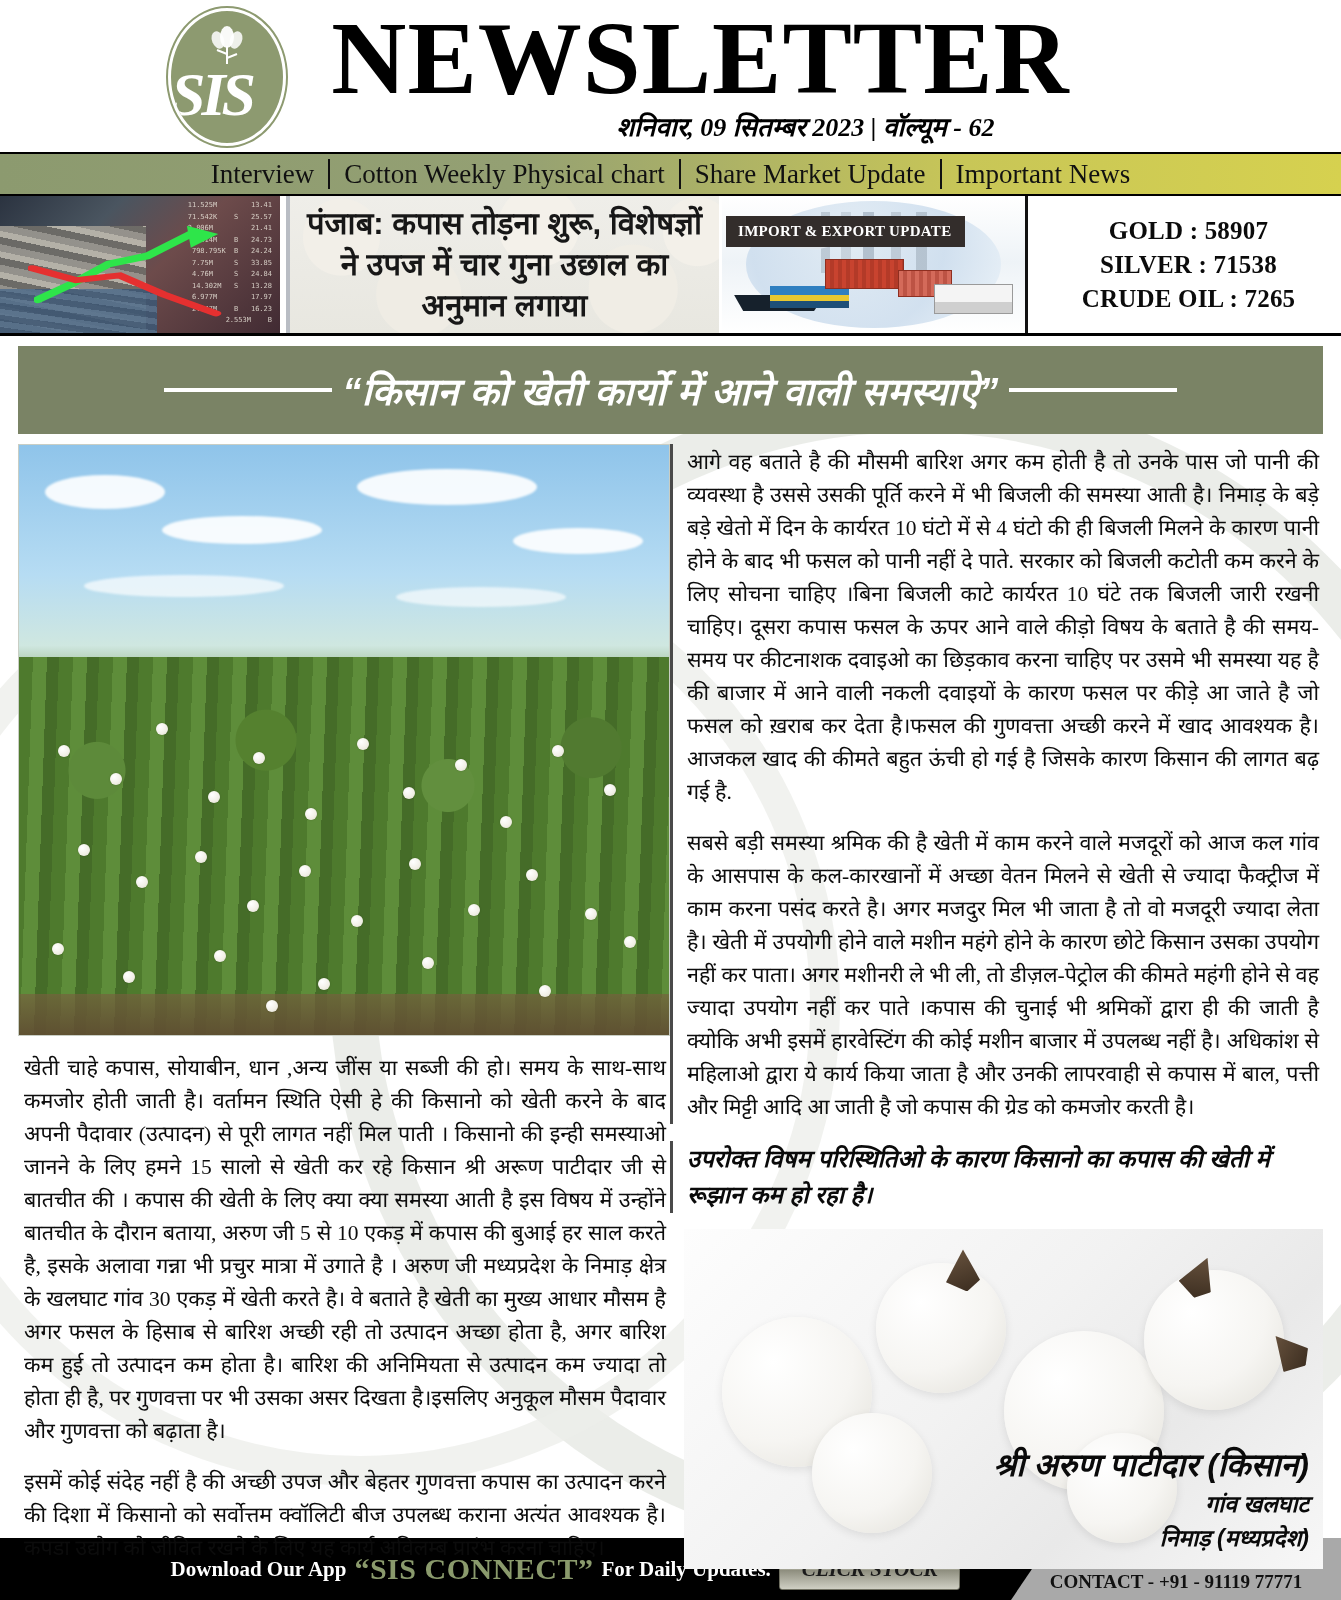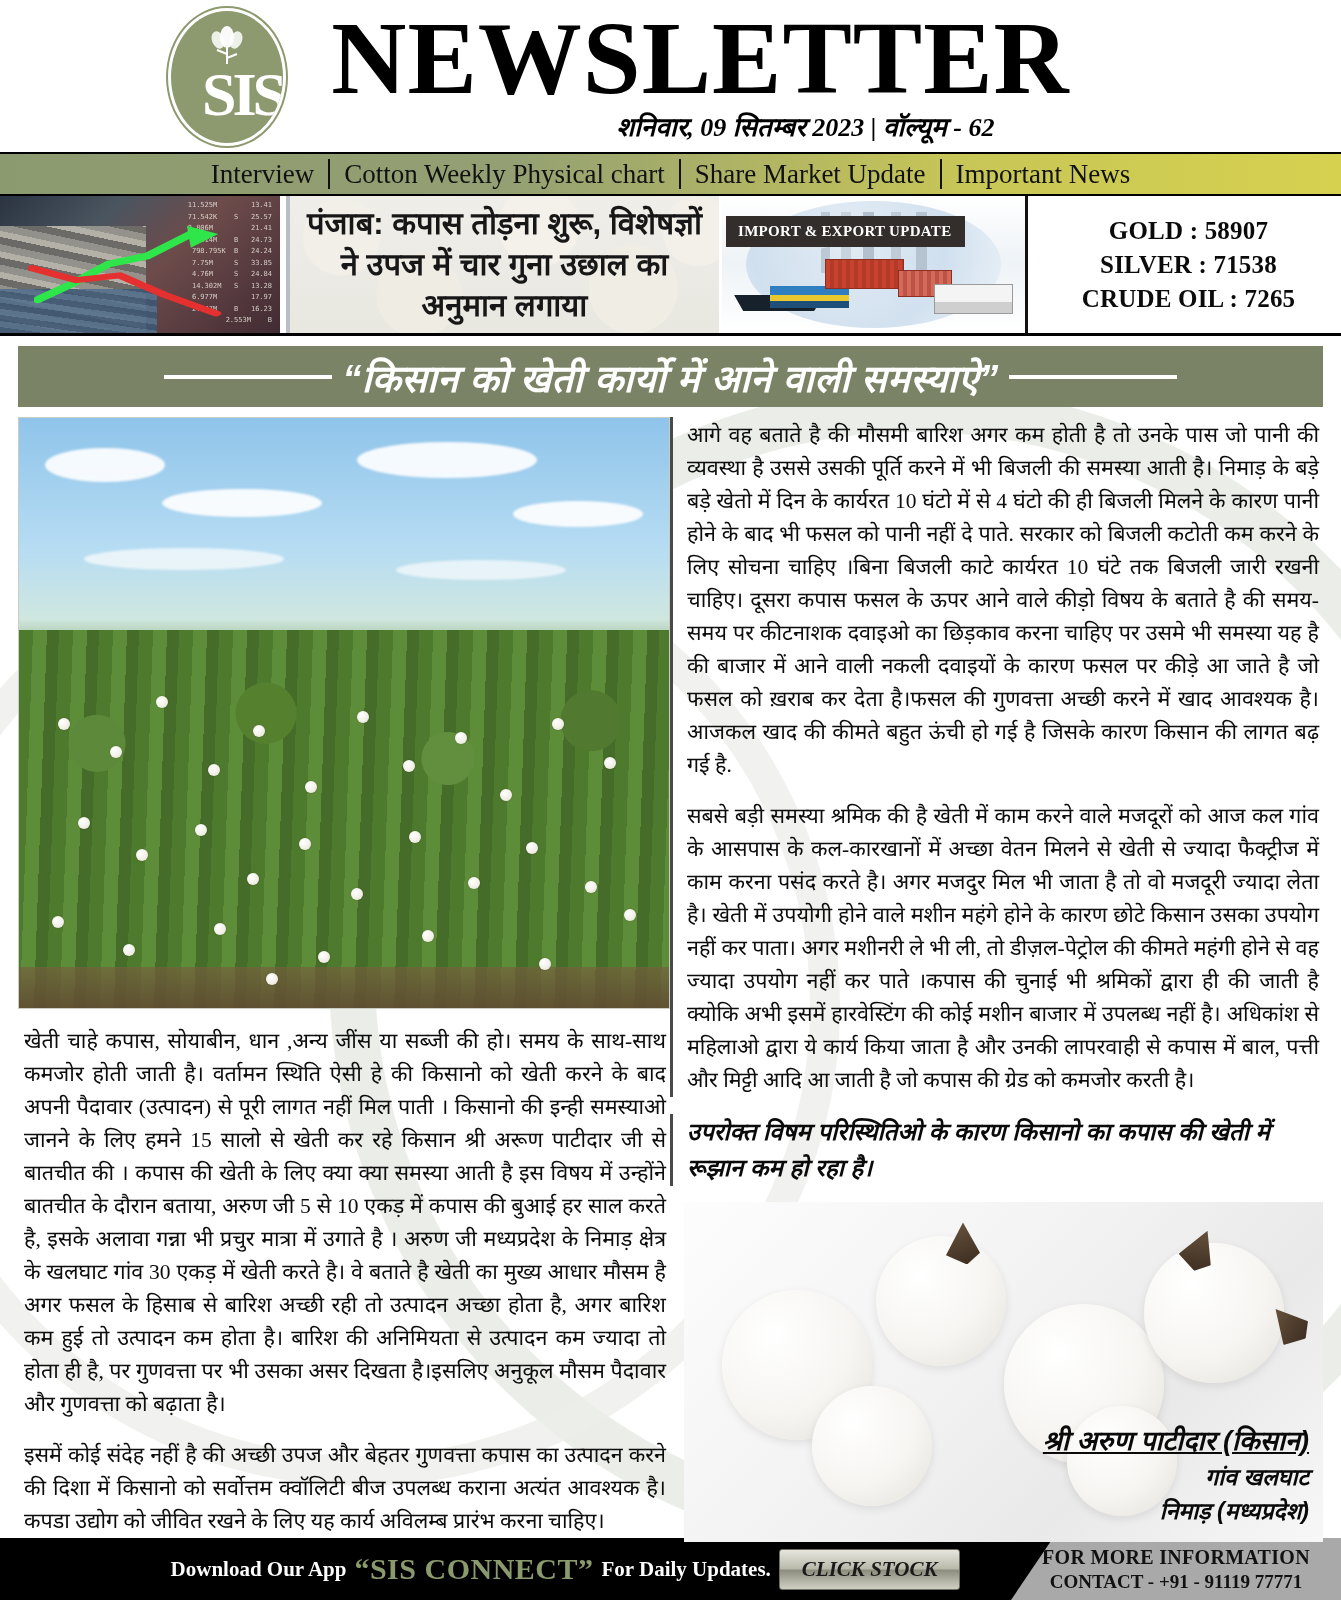--- a/index.html
+++ b/index.html
@@ -30,24 +30,24 @@
     border: 3px solid #ffffff;
     outline: 2px solid #8d9a70;
     position: relative;
     overflow: hidden;
   }
   .logo-oval .boll {
     position: absolute; left: 50%; top: 13px; transform: translateX(-50%);
   }
   .logo-oval .sis {
     position: absolute; left: 0; right: 0; top: 52px;
-    text-align: right;
+    text-align: left;
     font-family: "Liberation Serif", serif;
     font-size: 62px; line-height: 62px;
-    color: #ffffff; font-weight: 700;
+    color: #ffffff; font-style: italic; font-weight: 700;
     letter-spacing: -4px;
   }
   .title-block { text-align: center; padding-top: 4px; width: 100%; }
   .nl-title {
     font-family: "Liberation Serif", "DejaVu Serif", serif;
     font-size: 104px;
     line-height: 108px;
     font-weight: 700;
     letter-spacing: 1px;
     color: #000;
@@ -193,21 +193,21 @@
     border: 46px solid rgba(232,234,229,.85);
   }
   .wm::after {
     content: ""; position: absolute; left: -120px; top: 180px;
     width: 900px; height: 900px; border-radius: 50%;
     border: 30px solid rgba(236,238,233,.75);
   }
   .banner {
     position: relative; z-index: 2;
     margin-top: 10px;
-    height: 61px;
+    height: 88px;
     background: #7a8365;
     display: flex; align-items: center; justify-content: center;
     gap: 10px;
     padding: 0 22px;
   }
   .banner .rule { height: 4px; background: #fff; width: 168px; flex: none; }
   .banner .btitle {
     color: #fff; font-style: italic; font-weight: 700;
     font-size: 38px; white-space: nowrap;
     font-family: "Liberation Sans", sans-serif;
@@ -287,23 +287,22 @@
   .photo-bottom .husk {
     position: absolute; width: 34px; height: 42px;
     background: linear-gradient(160deg,#6b5540,#3a2c1f);
     clip-path: polygon(50% 0, 100% 72%, 62% 100%, 0 78%);
   }
   .caption {
     position: absolute; right: 14px; bottom: 16px;
     text-align: right; z-index: 4;
   }
   .caption .cname {
-    font-size: 27px; font-weight: 700; font-style: italic; color: #0a0a0a;
+    font-size: 32px; font-weight: 700; font-style: italic; color: #0a0a0a;
     font-family: "Liberation Sans", sans-serif;
-    text-decoration: underline;
   }
   .caption .cline {
     font-size: 23px; font-weight: 700; font-style: italic; color: #0a0a0a;
     font-family: "Liberation Sans", sans-serif; margin-top: 2px;
   }
 
   
   .footer {
     position: absolute; left: 0; right: 0; bottom: 0;
     height: 62px; background: #000; display: flex; align-items: center;

